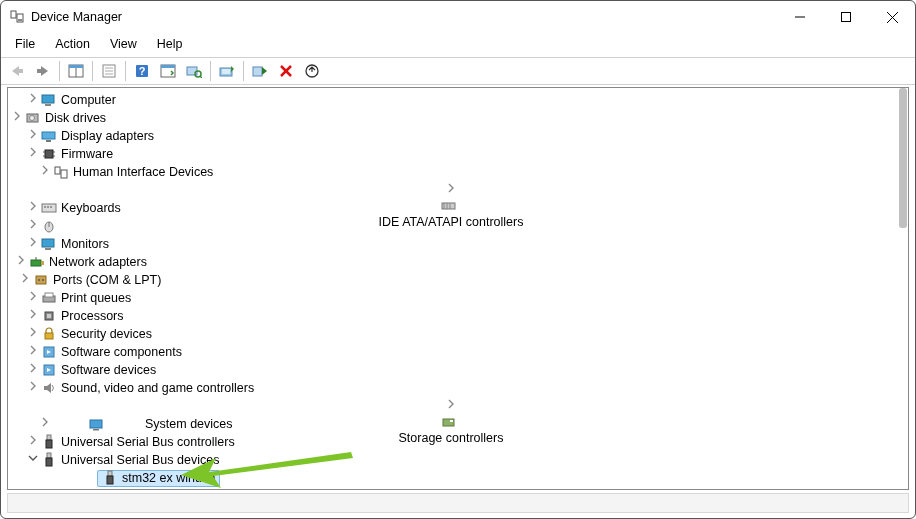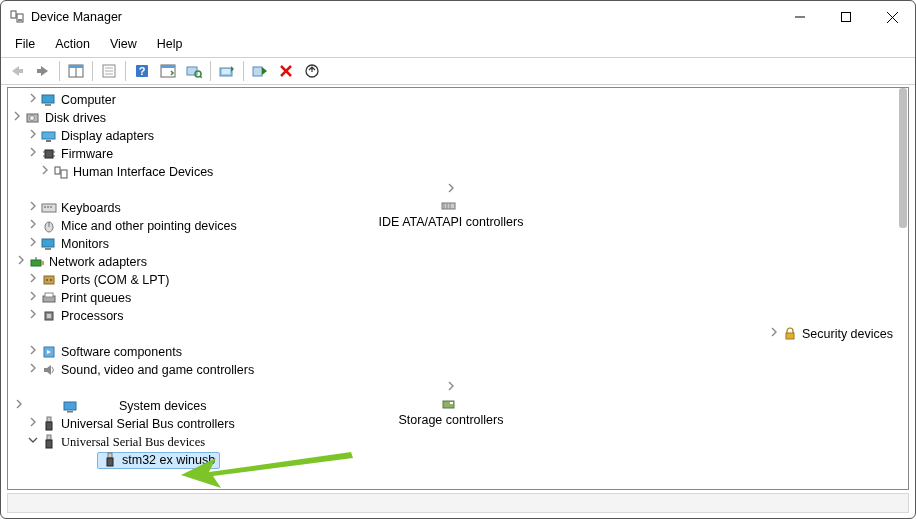--- a/index.html
+++ b/index.html
@@ -288,21 +288,20 @@
       <div class="node" style="padding-left: 16px;">
         <span class="expander"><svg width="10" height="10">
             <path d="M3 1 L7 5 L3 9" fill="none" stroke="#888" stroke-width="1.4"></path>
           </svg></span>
         <span class="dev-icon">
           <svg width="12" height="14">
             <ellipse cx="6" cy="8" rx="4" ry="5" fill="#ddd" stroke="#777"></ellipse>
             <line x1="6" y1="3" x2="6" y2="8" stroke="#777"></line>
           </svg>
         </span>
-        <span>Mice and other pointing devices</span>
       </div>
       <div class="node" style="padding-left: 16px;">
         <span class="expander"><svg width="10" height="10">
             <path d="M3 1 L7 5 L3 9" fill="none" stroke="#888" stroke-width="1.4"></path>
           </svg></span>
         <span class="dev-icon">
           <svg width="16" height="14">
             <rect x="1" y="2" width="12" height="8" fill="#3ea1d4" stroke="#2a6f96"></rect>
             <rect x="4" y="11" width="6" height="2" fill="#888"></rect>
           </svg>
@@ -315,21 +314,21 @@
           </svg></span>
         <span class="dev-icon">
           <svg width="16" height="14">
             <rect x="2" y="5" width="10" height="6" fill="#3a9a3a" stroke="#276e27"></rect>
             <line x1="7" y1="2" x2="7" y2="5" stroke="#555"></line>
             <rect x="12" y="6" width="3" height="4" fill="#c8a050"></rect>
           </svg>
         </span>
         <span>Network adapters</span>
       </div>
-      <div class="node" style="padding-left: 16px;">
+      <div class="node" style="padding-left: 8px;">
         <span class="expander"><svg width="10" height="10">
             <path d="M3 1 L7 5 L3 9" fill="none" stroke="#888" stroke-width="1.4"></path>
           </svg></span>
         <span class="dev-icon">
           <svg width="14" height="14">
             <rect x="2" y="3" width="10" height="8" fill="#c8a050" stroke="#8a6a20"></rect>
             <circle cx="5" cy="7" r="1" fill="#555"></circle>
             <circle cx="9" cy="7" r="1" fill="#555"></circle>
           </svg>
         </span>
@@ -352,21 +351,21 @@
             <path d="M3 1 L7 5 L3 9" fill="none" stroke="#888" stroke-width="1.4"></path>
           </svg></span>
         <span class="dev-icon">
           <svg width="14" height="14">
             <rect x="3" y="3" width="8" height="8" fill="#888" stroke="#444"></rect>
             <rect x="5" y="5" width="4" height="4" fill="#ccc"></rect>
           </svg>
         </span>
         <span>Processors</span>
       </div>
-      <div class="node" style="padding-left: 16px; justify-content: flex-end;">
+      <div class="node" style="padding-left: 16px;">
         <span class="expander"><svg width="10" height="10">
             <path d="M3 1 L7 5 L3 9" fill="none" stroke="#888" stroke-width="1.4"></path>
           </svg></span>
         <span class="dev-icon">
           <svg width="12" height="14">
             <rect x="2" y="6" width="8" height="6" fill="#e0b030" stroke="#a07810"></rect>
             <path d="M3 6 v-2 a3 3 0 0 1 6 0 v2" fill="none" stroke="#a07810" stroke-width="1.2"></path>
           </svg>
         </span>
         <span>Security devices</span>
@@ -382,39 +381,51 @@
           </svg>
         </span>
         <span>Software components</span>
       </div>
       <div class="node" style="padding-left: 16px;">
         <span class="expander"><svg width="10" height="10">
             <path d="M3 1 L7 5 L3 9" fill="none" stroke="#888" stroke-width="1.4"></path>
           </svg></span>
         <span class="dev-icon">
           <svg width="14" height="14">
+            <rect x="2" y="2" width="10" height="10" fill="#6ab0e0" stroke="#3a7aaa"></rect>
+            <path d="M5 5 l4 2 l-4 2 z" fill="#fff"></path>
+          </svg>
+        </span>
+        <span>Software devices</span>
+      </div>
+      <div class="node" style="padding-left: 16px;">
+        <span class="expander"><svg width="10" height="10">
+            <path d="M3 1 L7 5 L3 9" fill="none" stroke="#888" stroke-width="1.4"></path>
+          </svg></span>
+        <span class="dev-icon">
+          <svg width="14" height="14">
             <path d="M2 5 h3 l4 -3 v10 l-4 -3 h-3 z" fill="#888"></path>
             <path d="M10 4 q3 3 0 6" fill="none" stroke="#888"></path>
           </svg>
         </span>
         <span>Sound, video and game controllers</span>
       </div>
       <div class="node" style="padding-left: 0; flex-direction: column;">
         <span class="expander"><svg width="10" height="10">
             <path d="M3 1 L7 5 L3 9" fill="none" stroke="#888" stroke-width="1.4"></path>
           </svg></span>
         <span class="dev-icon">
           <svg width="16" height="14">
             <rect x="2" y="4" width="11" height="7" fill="#8fb06a" stroke="#5a7a3a"></rect>
             <rect x="9" y="5" width="3" height="2" fill="#fff"></rect>
           </svg>
         </span>
         <span>Storage controllers</span>
       </div>
-      <div class="node" style="padding-left: 2px; gap: 36px;">
+      <div class="node" style="padding-left: 28px; gap: 36px;">
         <span class="expander"><svg width="10" height="10">
             <path d="M3 1 L7 5 L3 9" fill="none" stroke="#888" stroke-width="1.4"></path>
           </svg></span>
         <span class="dev-icon">
           <svg width="16" height="14">
             <rect x="1" y="3" width="12" height="8" fill="#4aa0d8" stroke="#2a70a0"></rect>
             <rect x="4" y="12" width="6" height="1.5" fill="#777"></rect>
           </svg>
         </span>
         <span>System devices</span>
@@ -424,21 +435,21 @@
             <path d="M3 1 L7 5 L3 9" fill="none" stroke="#888" stroke-width="1.4"></path>
           </svg></span>
         <span class="dev-icon">
           <svg width="10" height="16">
             <rect x="3" y="1" width="4" height="5" fill="#ccc" stroke="#777"></rect>
             <rect x="2" y="6" width="6" height="8" fill="#555" stroke="#222"></rect>
           </svg>
         </span>
         <span>Universal Serial Bus controllers</span>
       </div>
-      <div class="node" style="padding-left: 16px; font-family: Liberation Serif, serif;">
+      <div class="node" style="padding-left: 16px;">
         <span class="expander"><svg width="10" height="10">
             <path d="M1 3 L5 7 L9 3" fill="none" stroke="#555" stroke-width="1.4"></path>
           </svg></span>
         <span class="dev-icon">
           <svg width="10" height="16">
             <rect x="3" y="1" width="4" height="5" fill="#ccc" stroke="#777"></rect>
             <rect x="2" y="6" width="6" height="8" fill="#555" stroke="#222"></rect>
           </svg>
         </span>
         <span>Universal Serial Bus devices</span>

